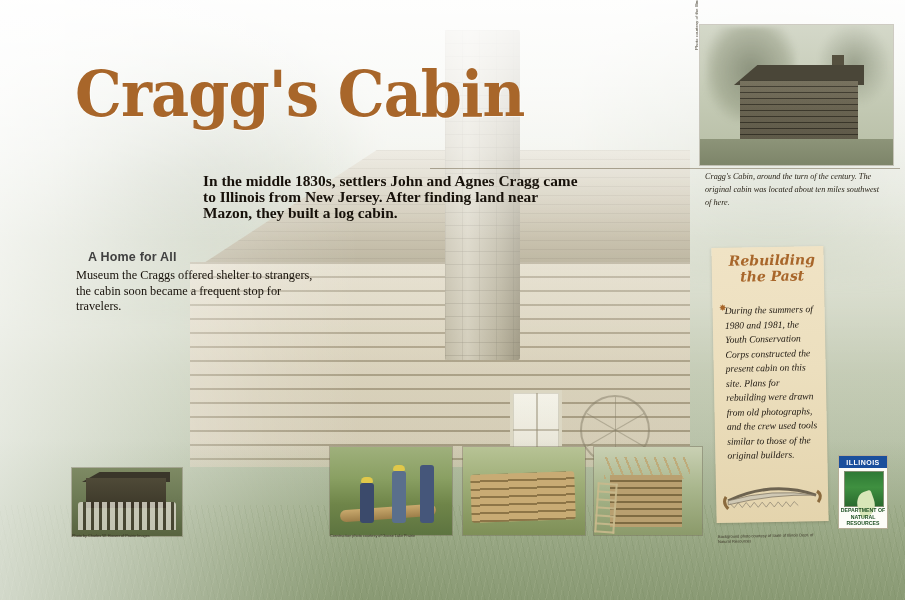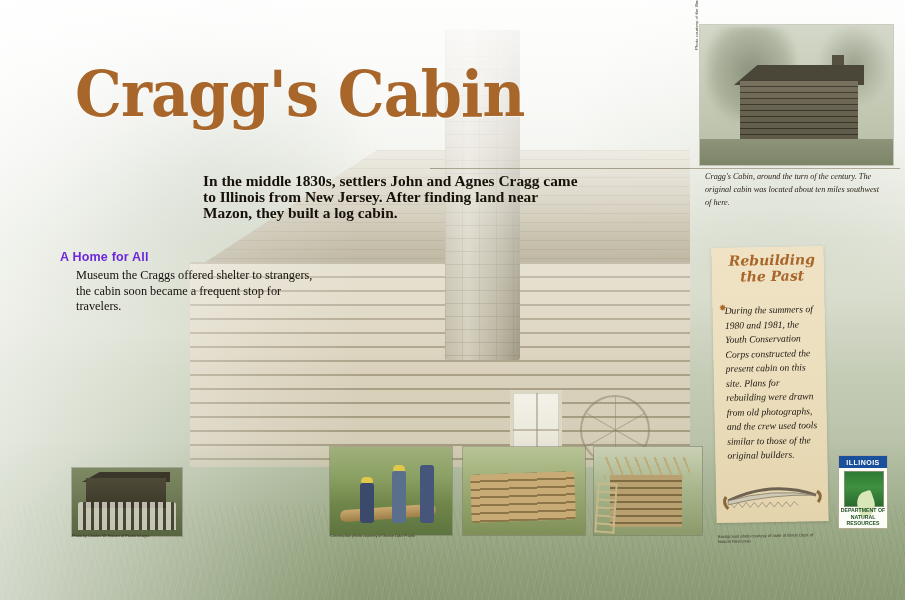--- a/index.html
+++ b/index.html
@@ -232,26 +232,26 @@
     font-family: "Liberation Serif", serif;
     font-size: 15.4px;
     line-height: 16px;
     color: #17110a;
     font-weight: bold;
   }
 
   
   .home-head {
     position: absolute;
-    left: 60px;
+    left: 88px;
     top: 250px;
     font-family: "Liberation Sans", sans-serif;
     font-size: 12.5px;
     font-weight: bold;
-    color: #6d28d9;
+    color: #404040;
     letter-spacing: 0.2px;
   }
   .body-col {
     position: absolute;
     left: 76px;
     top: 268px;
     width: 252px;
     font-family: "Liberation Serif", serif;
     font-size: 12.3px;
     line-height: 15.5px;

